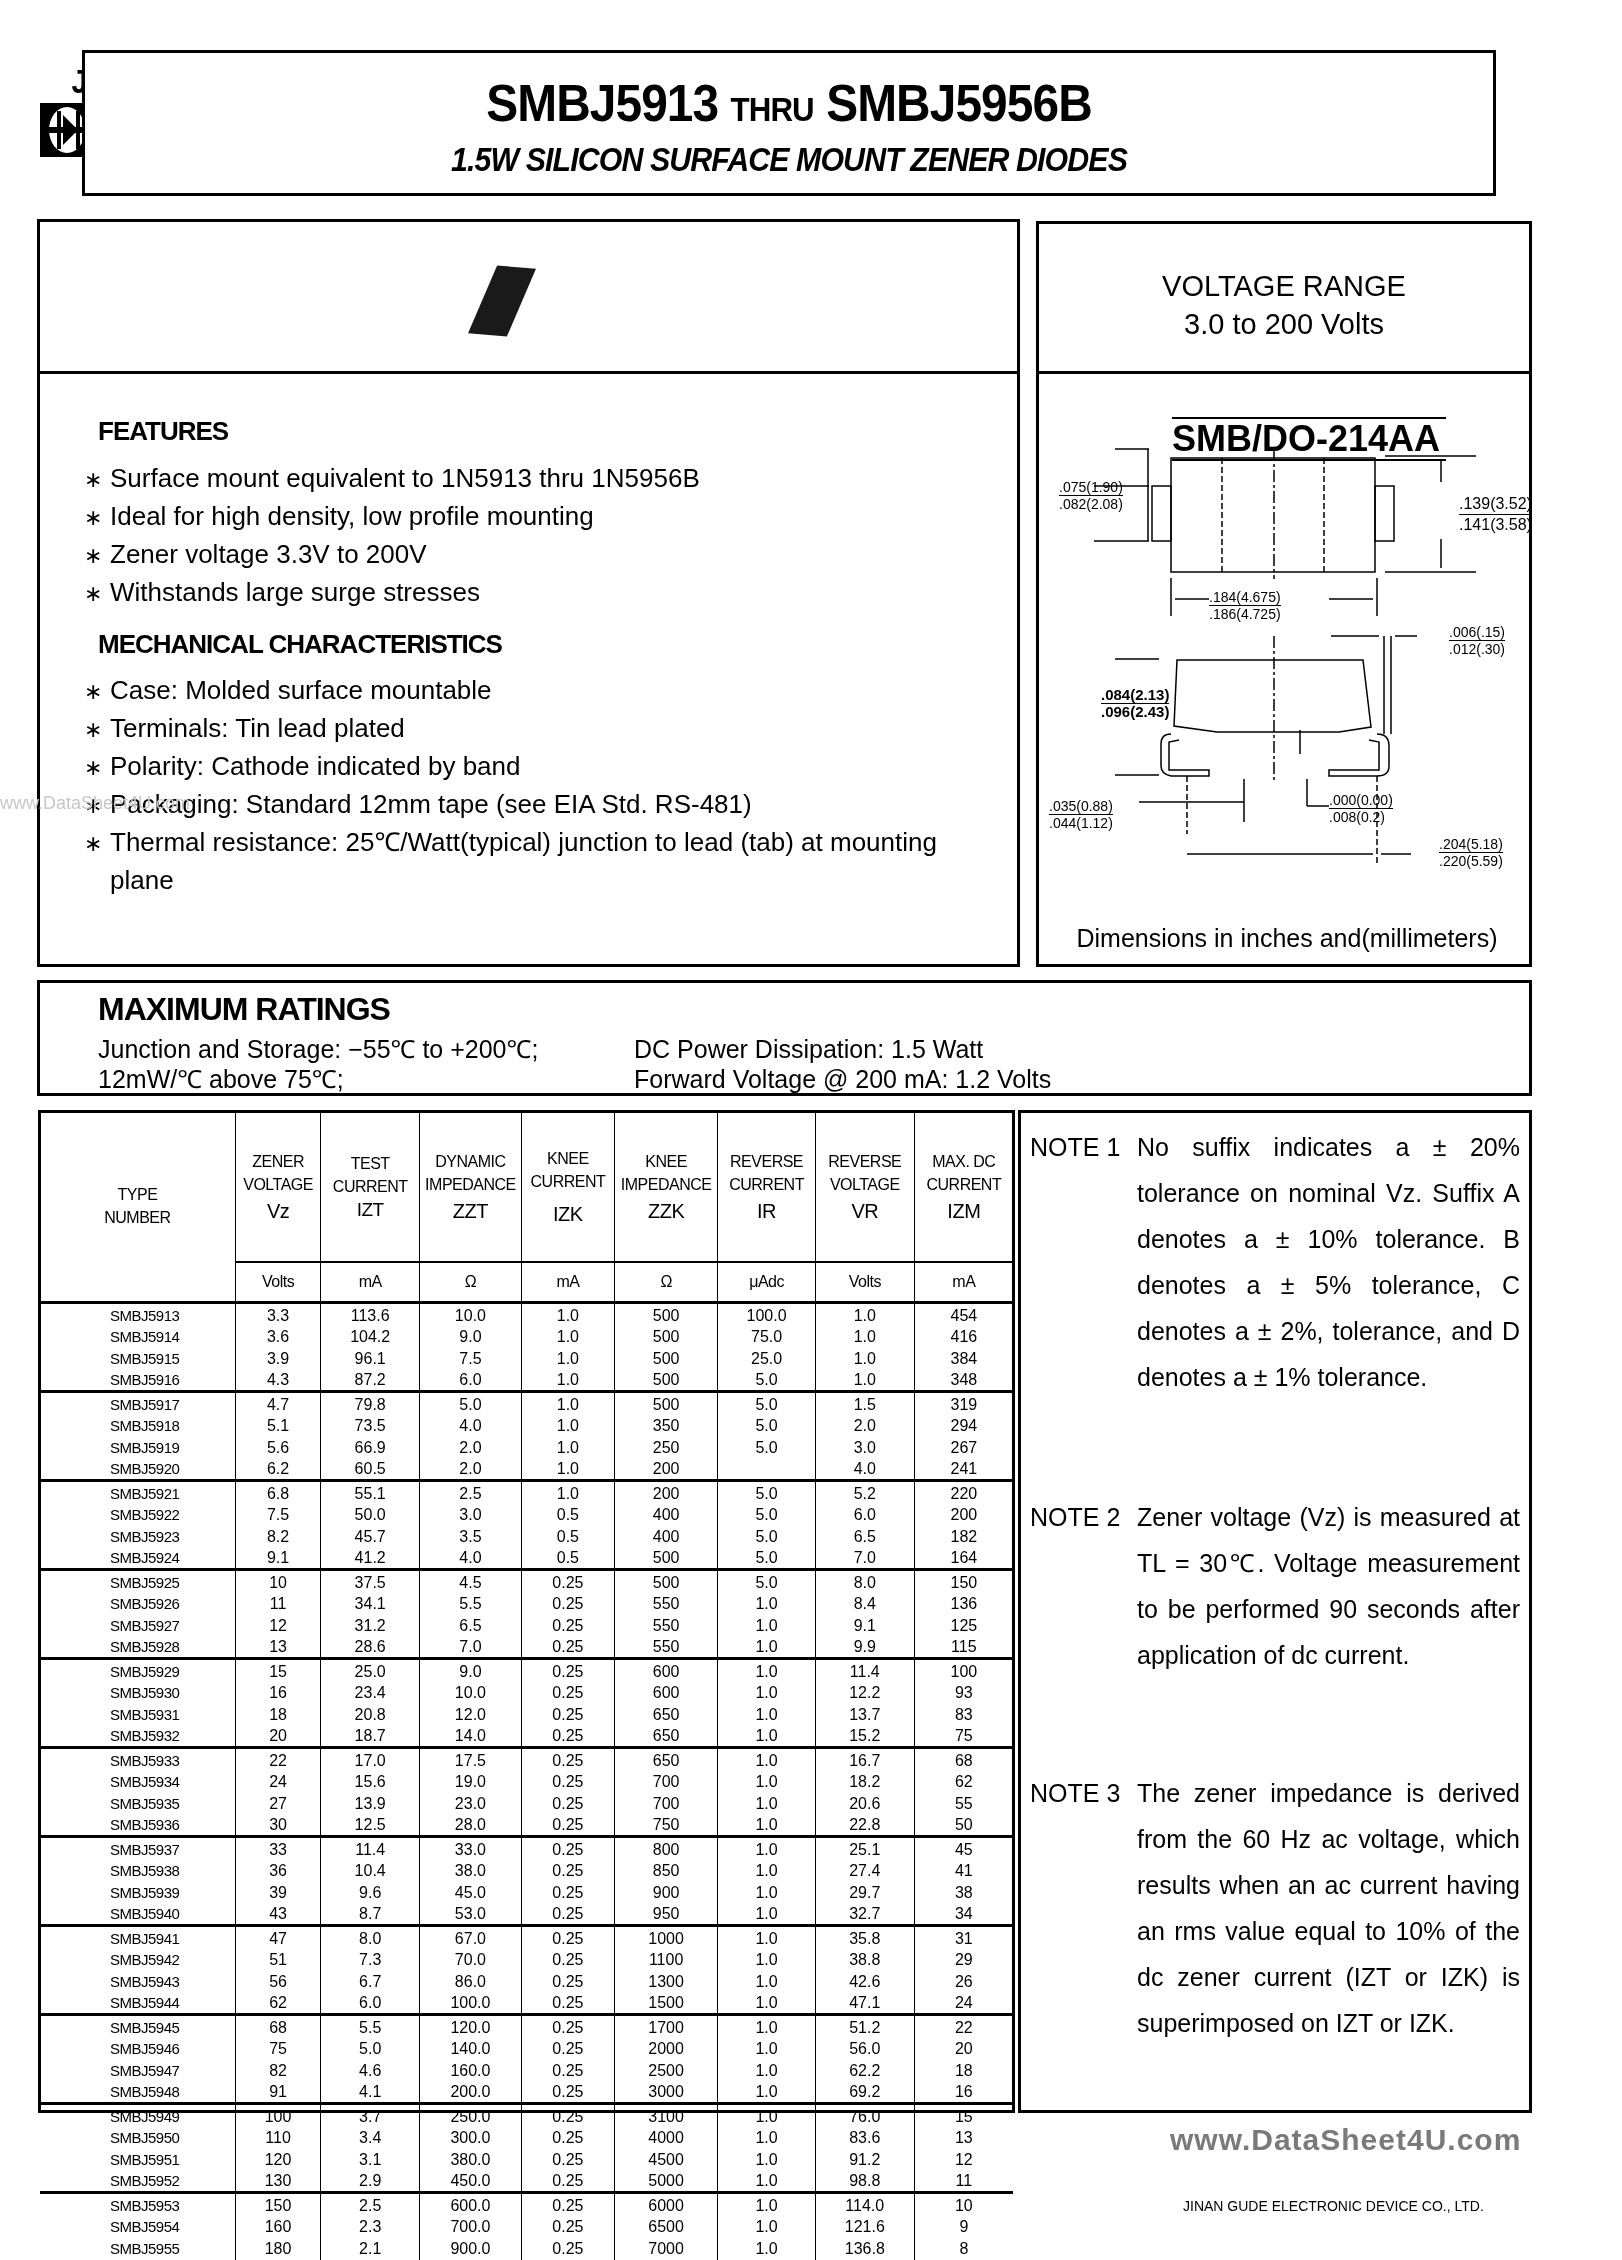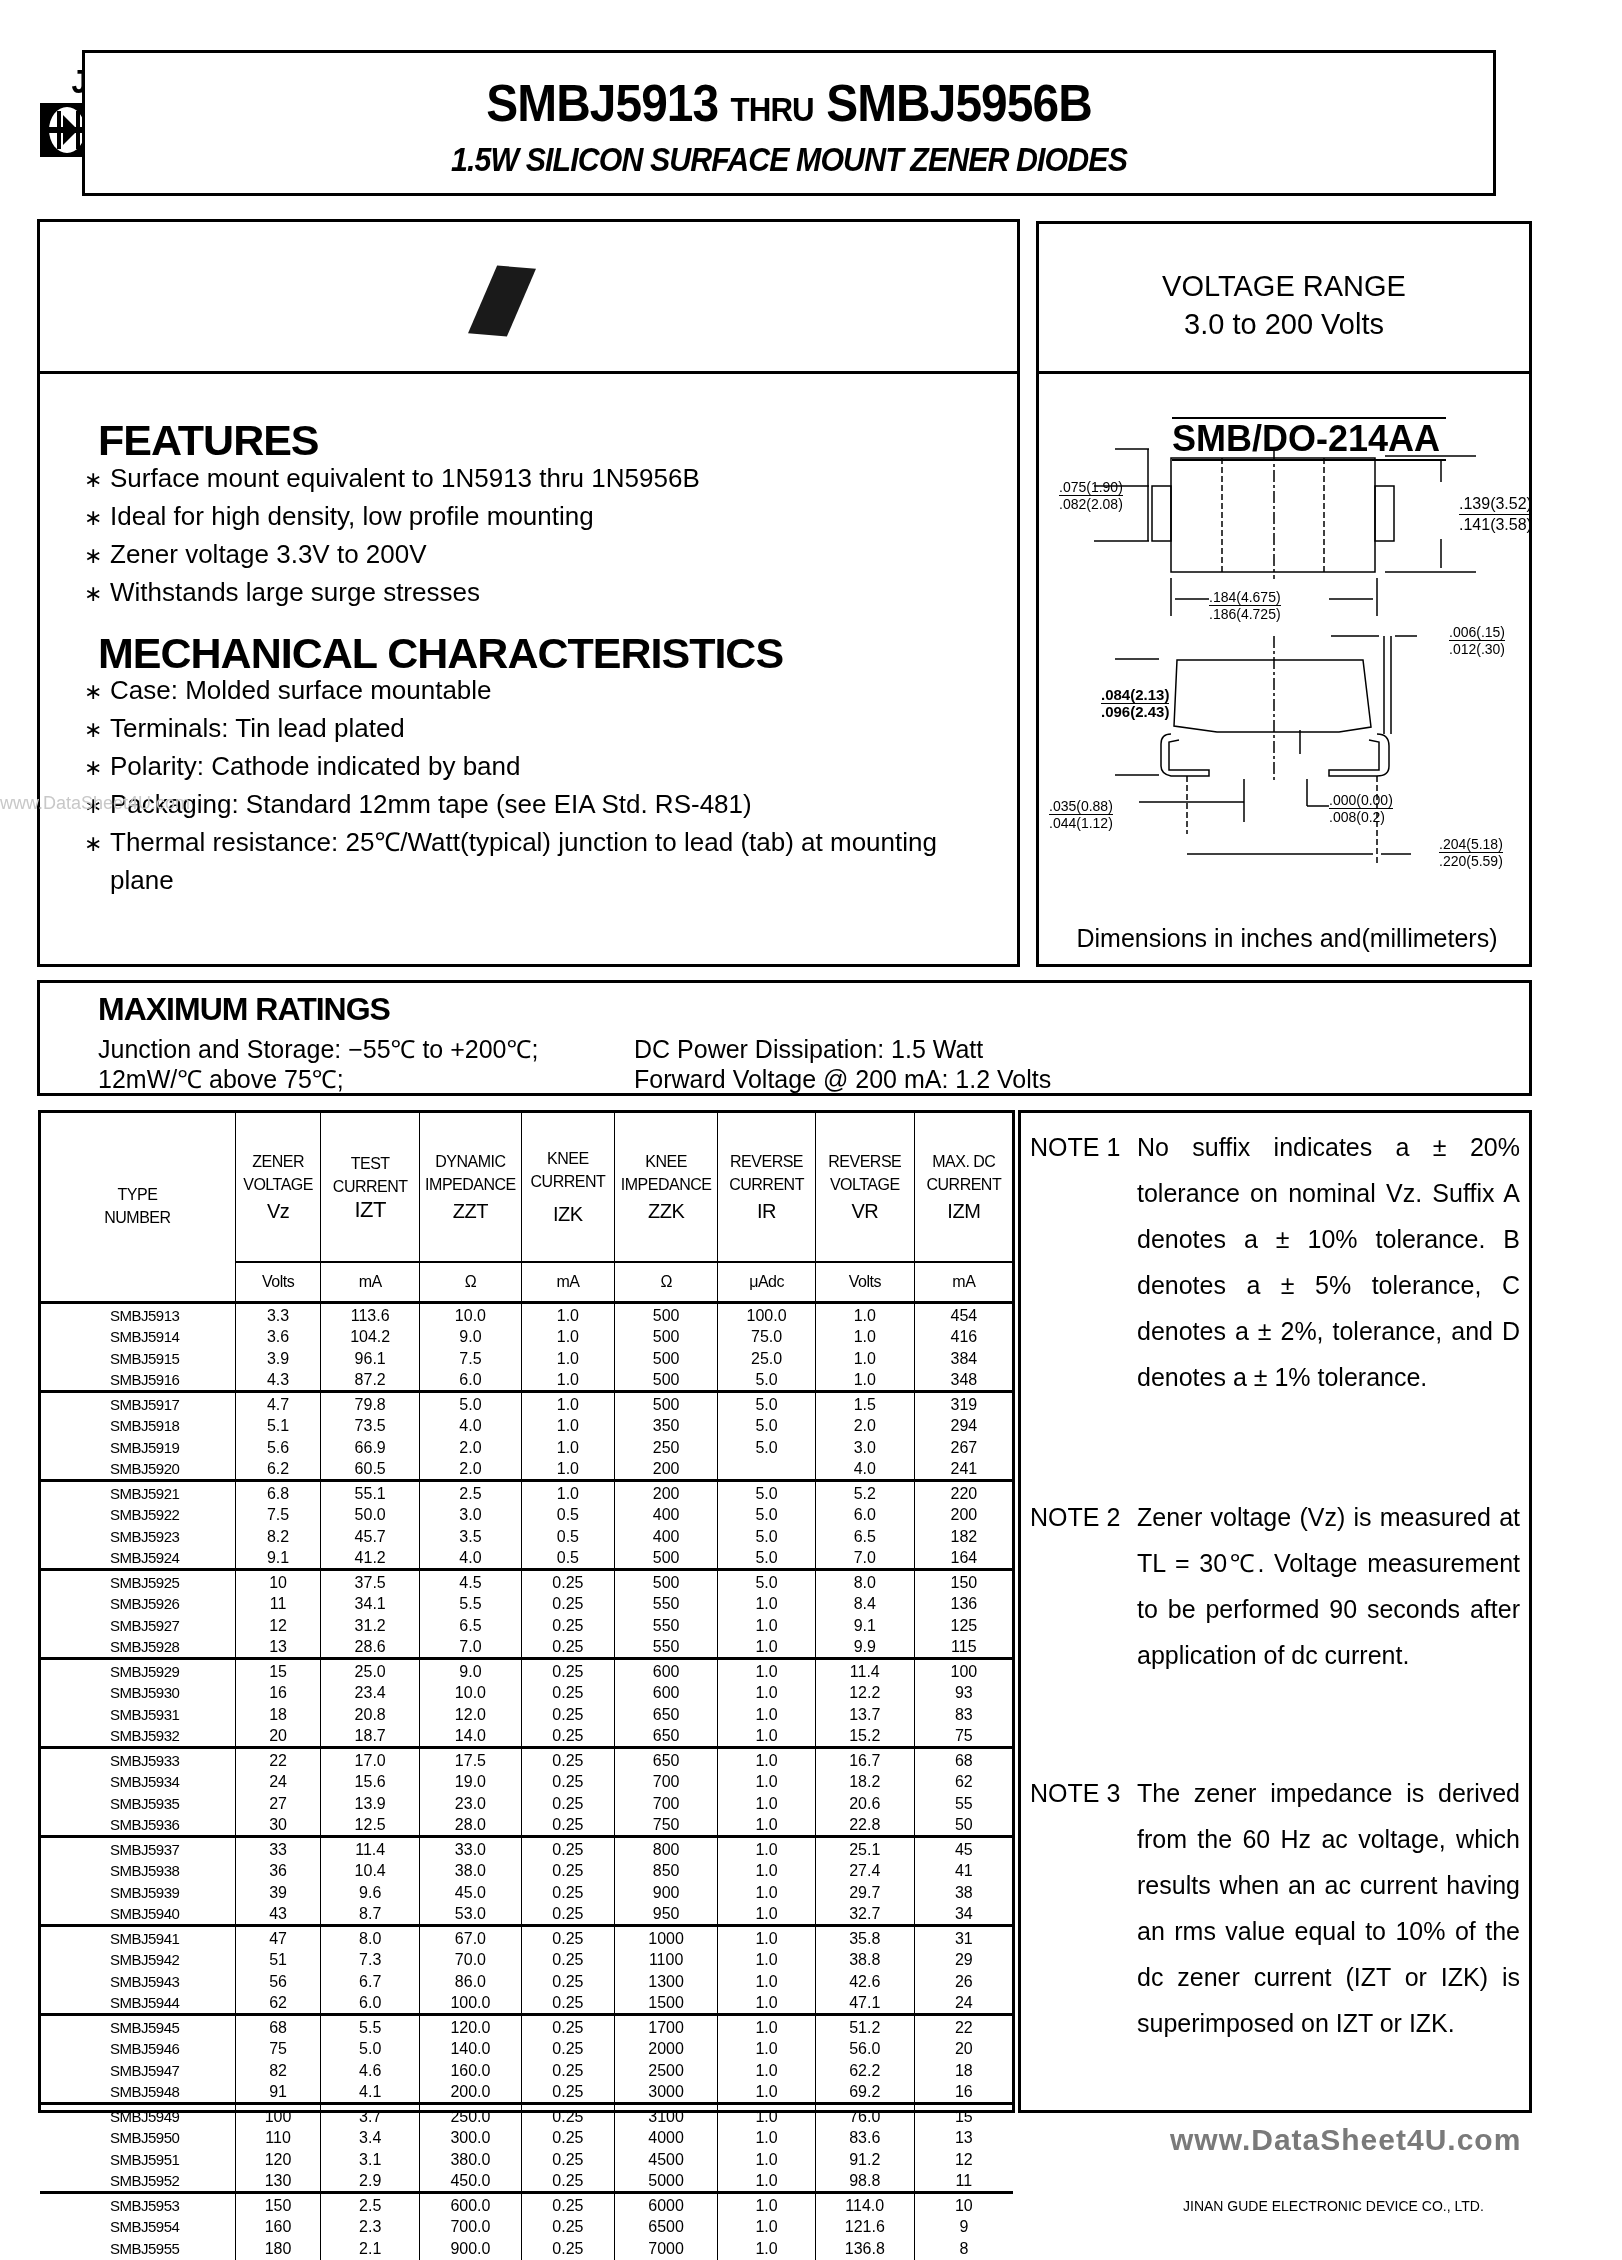--- a/index.html
+++ b/index.html
@@ -8,21 +8,21 @@
   .abs { position: absolute; }
   .box { position: absolute; border: 3px solid #000; background: #fff; }
 
   
   .logo-text { left: 55px; top: 62px; width: 90px; font-weight: bold; font-size: 34px; letter-spacing: -1px; text-align: center; font-family: "Liberation Sans", sans-serif; transform: scaleX(0.85); }
   .title-main { position: absolute; left: 0; right: 0; top: 20px; text-align: center; font-weight: bold; font-size: 52px; letter-spacing: -1px; transform: scaleX(0.92); }
   .title-main .thru { font-size: 34px; }
   .title-sub { position: absolute; left: 0; right: 0; top: 88px; text-align: center; font-weight: bold; font-style: italic; font-size: 33px; letter-spacing: -1px; transform: scaleX(0.92); }
 
   
-  .sec-head { font-weight: bold; font-size: 43px; letter-spacing: -1px; }
+  .sec-head { font-weight: bold; font-size: 26px; letter-spacing: -1px; }
   .bullet-list { list-style: none; }
   .bullet-list li { font-size: 26px; line-height: 36px; padding-left: 26px; text-indent: -26px; }
   .bullet-list li .star { display: inline-block; width: 26px; text-indent: 0; text-align: left; font-size: 22px; }
 
   
   .pkg-title { font-weight: bold; font-size: 36px; text-align: left; border-top: 2px solid #000; border-bottom: 2px solid #000; }
   .dim { position: absolute; font-size: 14px; line-height: 16px; font-family: "Liberation Sans", sans-serif; }
   .dim .top { border-bottom: 1px solid #000; display: block; }
 
   
@@ -179,21 +179,21 @@
           <div>NUMBER</div>
         </th>
         <th style="height: 148px;">
           <div>ZENER</div>
           <div>VOLTAGE</div>
           <div style="font-size: 20px; margin-top: 4px;">Vz</div>
         </th>
         <th style="height: 148px;">
           <div>TEST</div>
           <div>CURRENT</div>
-          <div style="font-size: 22px; ">IZT</div>
+          <div style="font-size: 19px; ">IZT</div>
         </th>
         <th style="height: 148px;">
           <div>DYNAMIC</div>
           <div>IMPEDANCE</div>
           <div style="font-size: 20px; margin-top: 4px;">ZZT</div>
         </th>
         <th style="height: 148px;">
           <div>KNEE</div>
           <div>CURRENT</div>
           <div style="font-size: 20px; margin-top: 10px;">IZK</div>

